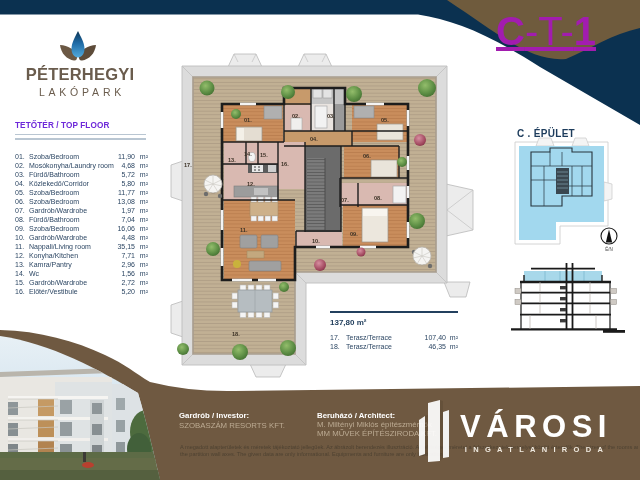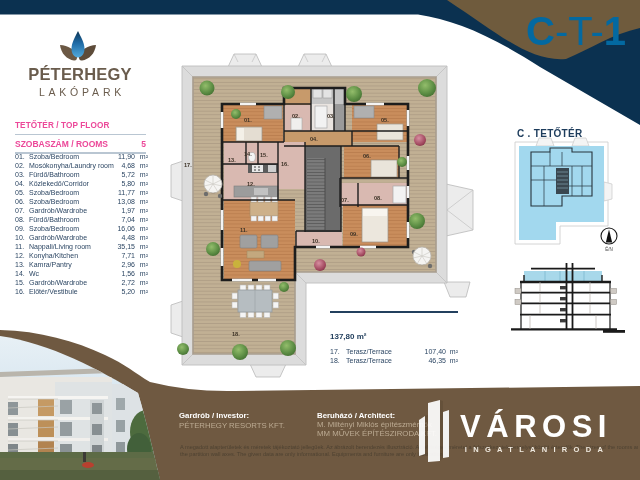--- a/index.html
+++ b/index.html
@@ -397,27 +397,23 @@
 
       <rect x="0" y="452" width="165" height="10" fill="#5d6b46"></rect>
       <rect x="0" y="458" width="165" height="22" fill="#646c48"></rect>
       <rect x="0" y="470" width="165" height="10" fill="#55603f"></rect>
       <ellipse cx="88" cy="465" rx="6" ry="3" fill="#b8402f"></ellipse>
       <rect x="83" y="452" width="3" height="10" fill="#3c3a36"></rect>
     </g>
   </g>
 </svg>
 
-<div class="abs" id="leftcol" style="left:15px;top:121px;width:131px;color:#ec4899;">
+<div class="abs" id="leftcol" style="left:15px;top:121px;width:131px;color:#6d28d9;">
   <div style="font-size:8.2px;font-weight:bold;letter-spacing:0.1px;">TETŐTÉR / TOP FLOOR</div>
   <div style="height:1.5px;background:#b9c6d2;margin-top:3.5px;"></div>
-  <div style="font-size:8.5px;font-weight:bold;margin-top:4px;display:flex;justify-content:space-between;">
-      <span>SZOBASZÁM / ROOMS</span>
-      <span>5</span>
-    </div>
   <div style="height:1.5px;background:#b9c6d2;margin-top:3px;"></div>
 </div>
 
 <div class="abs" style="left:15px;top:151.5px;width:133px;color:#2c4663;font-size:7px;line-height:9.05px;">
   <table style="border-collapse:collapse;width:100%;font-size:7px;line-height:9.05px;color:#2c4663;">
     <tbody>
     <tr>
           <td style="width:14px;padding:0">01.</td>
           <td style="padding:0">Szoba/Bedroom</td>
           <td style="padding:0;text-align:right">11,90</td>
@@ -516,53 +512,53 @@
     </tbody>
   </table>
 </div>
 
 <div class="abs" style="left:0px;top:28px;width:160px;text-align:center;color:#6a5c4d;">
   <svg width="160" height="34" viewBox="0 0 160 34" style="display:block;">
     <path d="M60,17 C61,25.5 67,31.5 74,32.5 C76.5,32.7 77.5,30.5 77,28 C75,21.5 68,17.3 60,17 Z" fill="#6b5844"></path>
     <path d="M96,17 C95,25.5 89,31.5 82,32.5 C79.5,32.7 78.5,30.5 79,28 C81,21.5 88,17.3 96,17 Z" fill="#5d4b39"></path>
     <path d="M78,3 C75,9 71.5,15 71.5,20.5 C71.5,26 74.3,29.5 78,29.5 C81.7,29.5 84.5,26 84.5,20.5 C84.5,14.5 80.5,8.5 78,3 Z" fill="url(#dropg)"></path>
   </svg>
-  <div style="font-size:16.5px;font-weight:bold;letter-spacing:0.2px;margin-top:3px;">PÉTERHEGY</div>
+  <div style="font-size:16.5px;font-weight:bold;letter-spacing:0.2px;margin-top:3px;">PÉTERHEGYI</div>
   <div style="font-size:10.5px;letter-spacing:3.8px;margin-top:1.5px;margin-left:4px;">LAKÓPARK</div>
 </div>
 
-<div class="abs" style="left:496px;top:11px;width:130px;text-align:right;color:#0369a1;font-size:40px;line-height:40px;">
+<div class="abs" style="left:496px;top:11px;width:130px;text-align:left;color:#a21caf;font-size:40px;line-height:40px;text-decoration:underline;">
   <span style="font-weight:bold;">C</span><span style="font-weight:300;">-T-</span><span style="font-weight:bold;">1</span>
 </div>
 
-<div class="abs" style="left:517px;top:128px;color:#1d3c5c;font-size:10px;font-weight:bold;letter-spacing:0.3px;">C . TETŐTÉR</div>
+<div class="abs" style="left:517px;top:128px;color:#1d3c5c;font-size:10px;font-weight:bold;letter-spacing:0.3px;">C . ÉPÜLET</div>
 
 <div class="abs" style="left:330px;top:311px;width:128px;color:#23405e;">
   <div style="height:1.6px;background:#23405e;"></div>
   <div style="margin-top:4px;display:flex;justify-content:space-between;font-size:8px;font-weight:bold;line-height:10px;">
-      <span style="margin-top:15px;">137,80 m²</span>
+      <span style="margin-top:1px;">137,80 m²</span>
   </div>
   <table style="border-collapse:collapse;width:100%;font-size:7px;line-height:9.2px;color:#2c4663;margin-top:5px;">
     <tbody>
       <tr>
           <td style="width:16px;padding:0">17.</td>
           <td style="padding:0">Terasz/Terrace</td>
           <td style="padding:0;text-align:right">107,40&nbsp;&nbsp;m²</td>
         </tr>
       <tr>
           <td style="padding:0">18.</td>
           <td style="padding:0">Terasz/Terrace</td>
           <td style="padding:0;text-align:right">46,35&nbsp;&nbsp;m²</td>
         </tr>
     </tbody>
   </table>
 </div>
 
 <div class="abs" style="left:179px;top:411px;color:#ffffff;font-size:7.8px;font-weight:bold;">Gardrób / Investor:</div>
-<div class="abs" style="left:179px;top:421px;color:#bcab93;font-size:7.8px;">PÉTERHEGY RESORTS KFT.</div>
+<div class="abs" style="left:179px;top:421px;color:#bcab93;font-size:7.8px;">SZOBASZÁM RESORTS KFT.</div>
 <div class="abs" style="left:317px;top:411px;color:#ffffff;font-size:7.8px;font-weight:bold;">Beruházó / Architect:</div>
 <div class="abs" style="left:317px;top:421px;color:#bcab93;font-size:7.8px;line-height:8.6px;">M. Miltényi Miklós építészmérnök<br>MM MŰVEK ÉPÍTÉSZIRODA KFT.</div>
 <div class="abs" style="left:180px;top:444px;width:458px;color:#4e4232;font-size:5.6px;line-height:6.7px;white-space:nowrap;overflow:hidden;">A megadott alapterületek és méretek tájékoztató jellegűek. Az ábrázolt berendezés illusztráció. A helyiségek méretei a falszerkezetek tengelyei között értendők. The sizes of the rooms are measured between<br>the partition wall axes. The given data are only informational. Equipments and furniture are only illustration.</div>
 
 <svg class="abs" style="left:410px;top:395px;" width="230" height="75" viewBox="0 0 230 75">
   <g fill="#ffffff" opacity="0.92">
     <polygon points="9,25 15,21 15,59 9,61"></polygon>
     <polygon points="18,8 30,5 30,66 18,67"></polygon>
     <polygon points="33,17 39,15 39,62 33,63"></polygon>
   </g>

